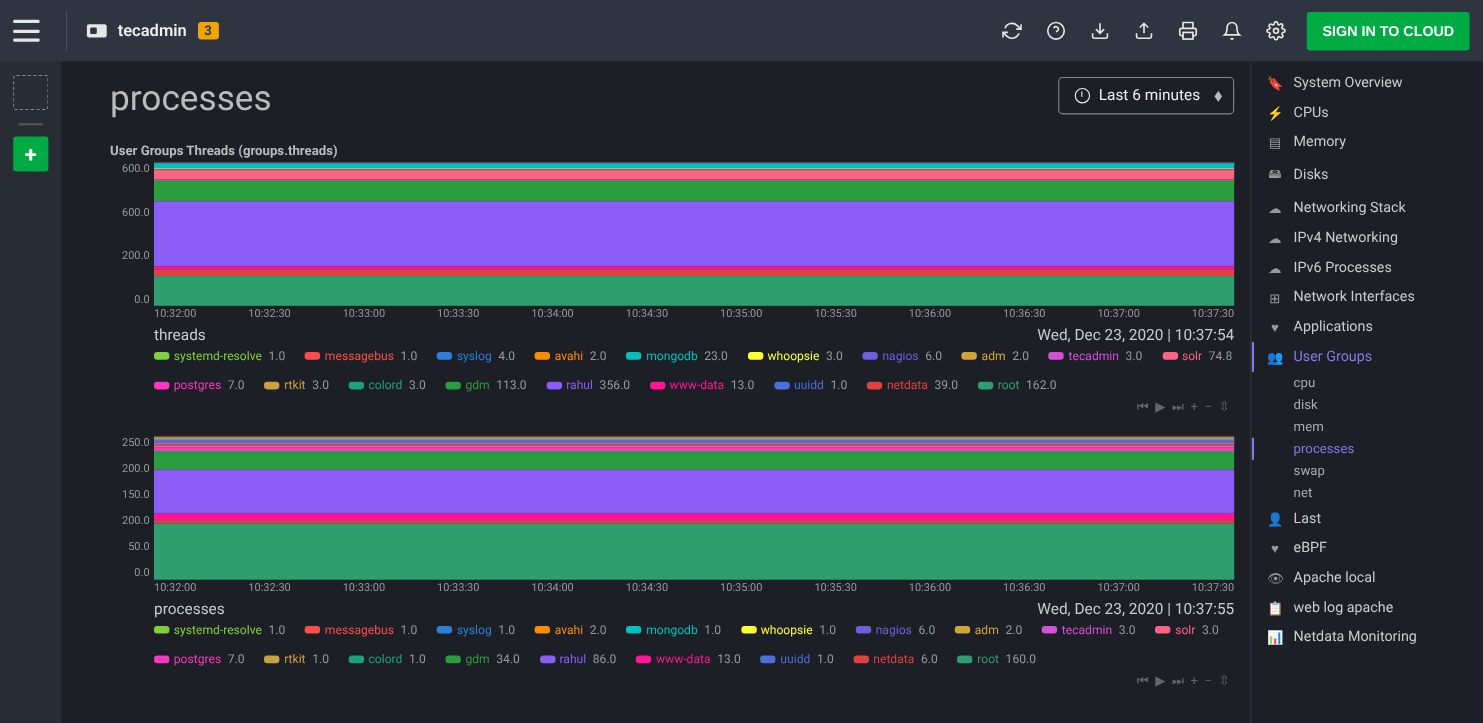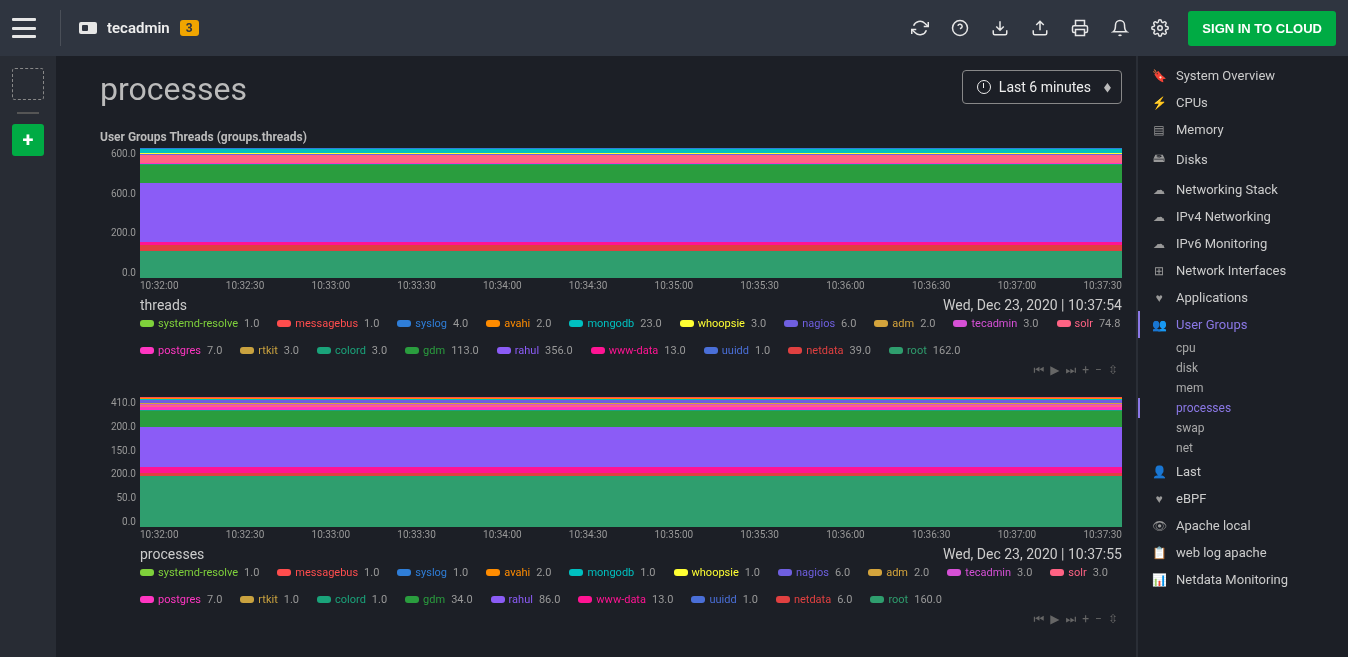--- a/index.html
+++ b/index.html
@@ -286,21 +286,21 @@
               <span>▶</span>
               <span>⏭</span>
               <span>+</span>
               <span>−</span>
               <span>⇳</span>
             </div>
           </div>
           <div class="chart-block">
             <div class="chart-area">
               <div class="y-axis">
-                <span>410.0</span>
+                <span>250.0</span>
                 <span>200.0</span>
                 <span>150.0</span>
                 <span>200.0</span>
                 <span>50.0</span>
                 <span>0.0</span>
               </div>
               <div class="plot">
                 <div class="stack-layer" style="flex: 0 1 0%;"></div>
                 <div class="stack-layer" style="background: rgb(127, 209, 59); flex: 1 1 0%;"></div>
                 <div class="stack-layer" style="background: rgb(255, 77, 77); flex: 1 1 0%;"></div>
@@ -472,21 +472,21 @@
         <div class="nav-item">
           <span class="nav-icon">☁</span>
           <span>Networking Stack</span>
         </div>
         <div class="nav-item">
           <span class="nav-icon">☁</span>
           <span>IPv4 Networking</span>
         </div>
         <div class="nav-item">
           <span class="nav-icon">☁</span>
-          <span>IPv6 Monitoring</span>
+          <span>IPv6 Processes</span>
         </div>
         <div class="nav-item">
           <span class="nav-icon">⊞</span>
           <span>Network Interfaces</span>
         </div>
         <div class="nav-item">
           <span class="nav-icon">♥</span>
           <span>Applications</span>
         </div>
         <div class="nav-item active">

